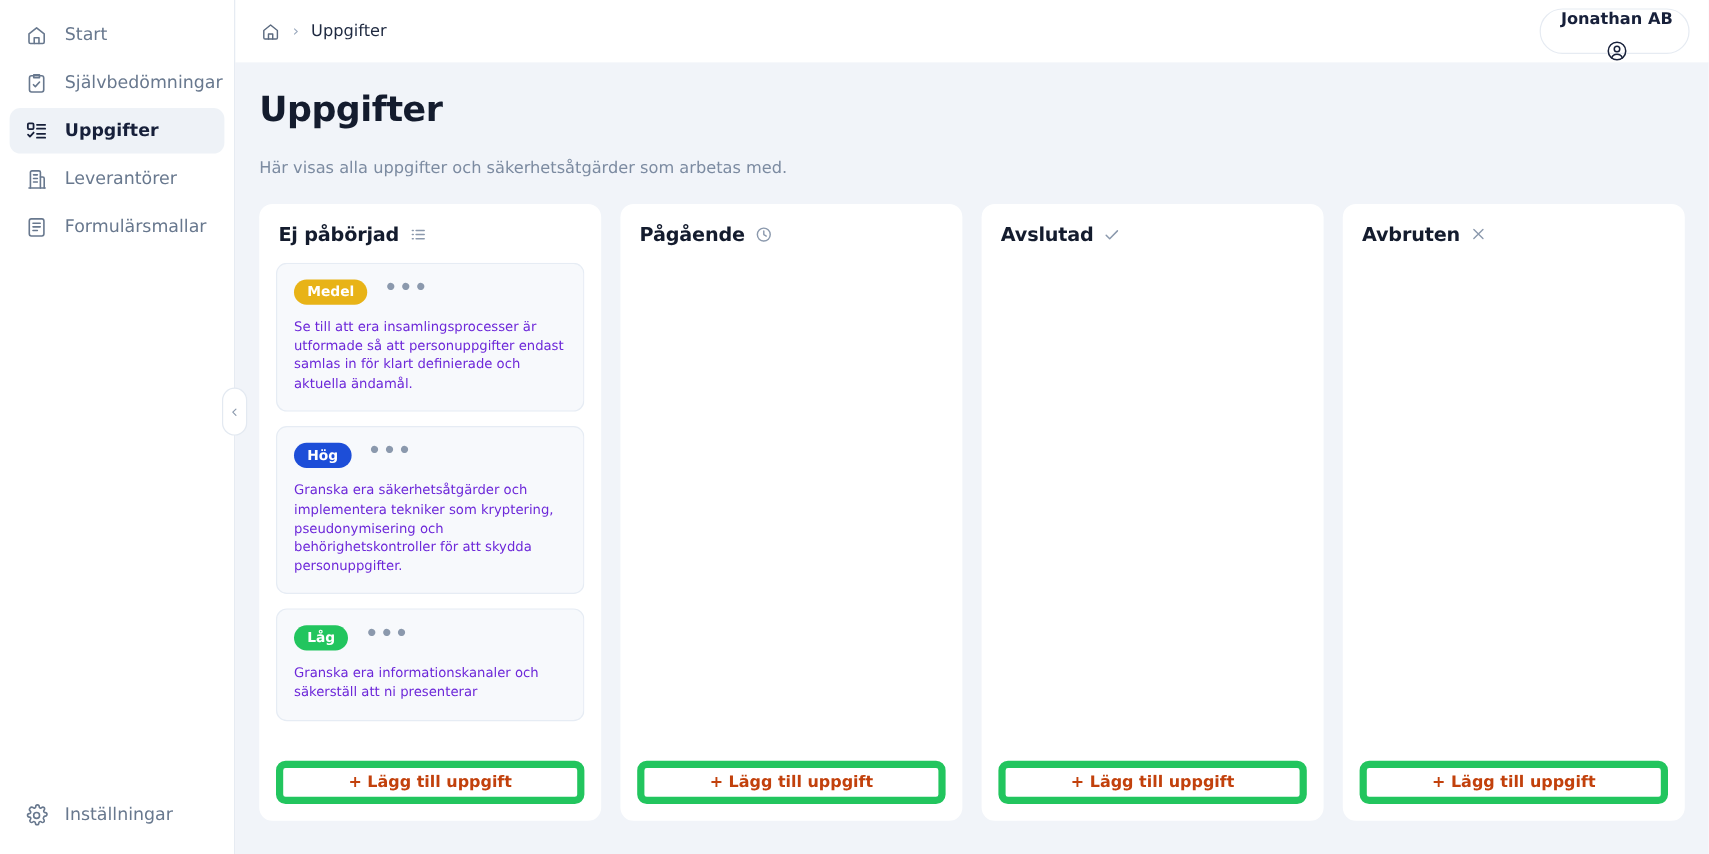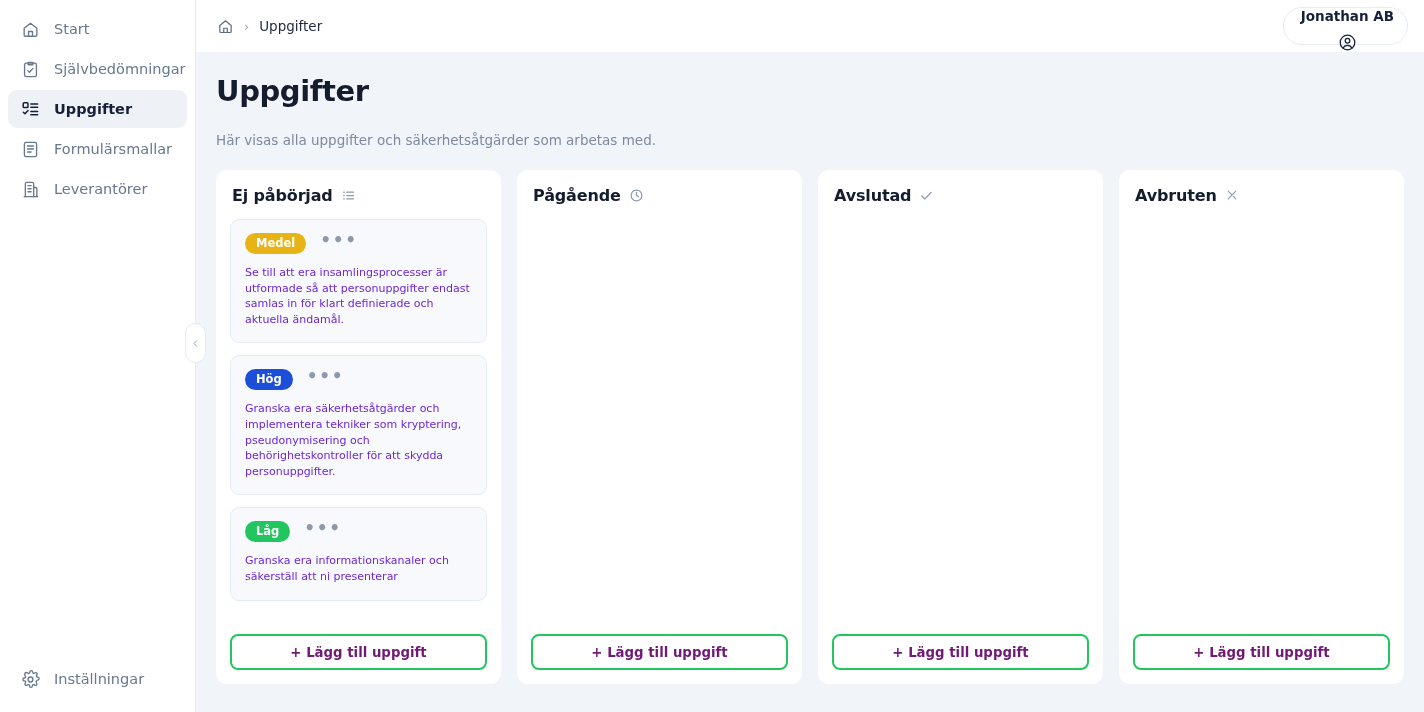--- a/index.html
+++ b/index.html
@@ -256,24 +256,24 @@
     margin-top: 11px;
     font-size: 11px;
     line-height: 1.42;
     color: #6d28d9;
   }
 
   .add-task-btn {
     margin-top: 12px;
     flex: 0 0 auto;
     height: 36px;
-    border: 2px solid #22c55e;
+    border: 6px solid #22c55e;
     border-radius: 8px;
     background: #ffffff;
-    color: #701a75;
+    color: #c2410c;
     font-size: 13.3px;
     font-weight: 600;
     font-family: inherit;
     cursor: pointer;
     display: flex;
     align-items: center;
     justify-content: center;
   }
 </style>
 </head>
@@ -315,37 +315,37 @@
             <path d="M12.4 14.6H21"></path>
             <path d="M12.4 18.6H21"></path>
           </svg>
         </span>
         <span>Uppgifter</span>
       </div>
 
       <div class="nav-item">
         <span class="nav-ico">
           <svg width="19" height="19" viewBox="0 0 24 24" fill="none" stroke="#68788e" stroke-width="1.7" stroke-linecap="round" stroke-linejoin="round">
-            <rect x="4.3" y="3" width="15.4" height="18" rx="2.2"></rect>
-            <path d="M8.2 7.6h7.6M8.2 11.4h7.6M8.2 15.2h4.6"></path>
-          </svg>
-        </span>
-        <span>Formulärsmallar</span>
-      </div>
-
-      <div class="nav-item">
-        <span class="nav-ico">
-          <svg width="19" height="19" viewBox="0 0 24 24" fill="none" stroke="#68788e" stroke-width="1.7" stroke-linecap="round" stroke-linejoin="round">
             <path d="M5.5 21V4.6a1.6 1.6 0 0 1 1.6-1.6h7.3a1.6 1.6 0 0 1 1.6 1.6V21"></path>
             <path d="M16 9.5h2.5A1.5 1.5 0 0 1 20 11v10"></path>
             <path d="M4 21h17"></path>
             <path d="M8.8 7.2h4M8.8 11h4M8.8 14.8h4"></path>
           </svg>
         </span>
         <span>Leverantörer</span>
+      </div>
+
+      <div class="nav-item">
+        <span class="nav-ico">
+          <svg width="19" height="19" viewBox="0 0 24 24" fill="none" stroke="#68788e" stroke-width="1.7" stroke-linecap="round" stroke-linejoin="round">
+            <rect x="4.3" y="3" width="15.4" height="18" rx="2.2"></rect>
+            <path d="M8.2 7.6h7.6M8.2 11.4h7.6M8.2 15.2h4.6"></path>
+          </svg>
+        </span>
+        <span>Formulärsmallar</span>
       </div>
 
     </nav>
 
     <div class="nav-spacer"></div>
 
     <div class="nav-bottom">
       <div class="nav-item">
         <span class="nav-ico">
           <svg width="19" height="19" viewBox="0 0 24 24" fill="none" stroke="#68788e" stroke-width="1.7" stroke-linecap="round" stroke-linejoin="round">

